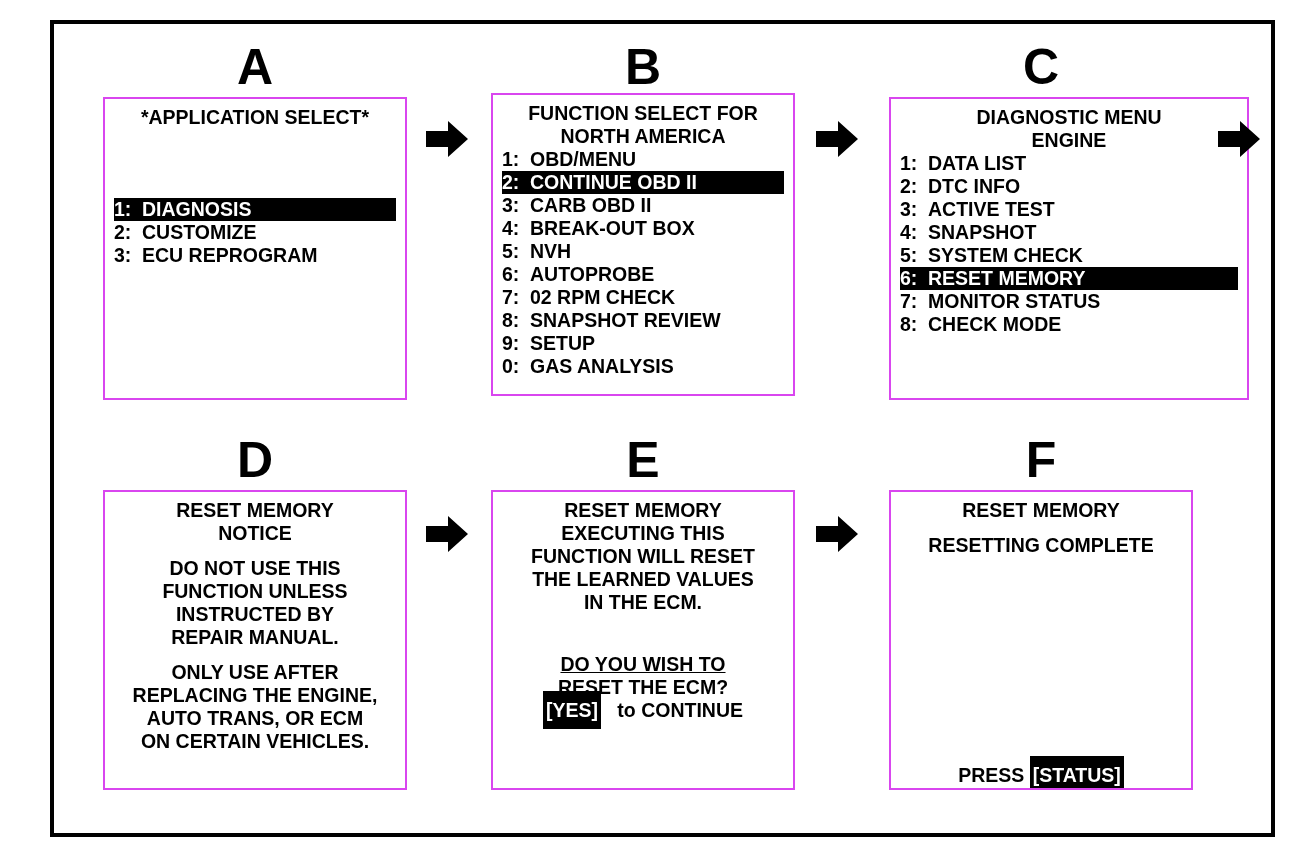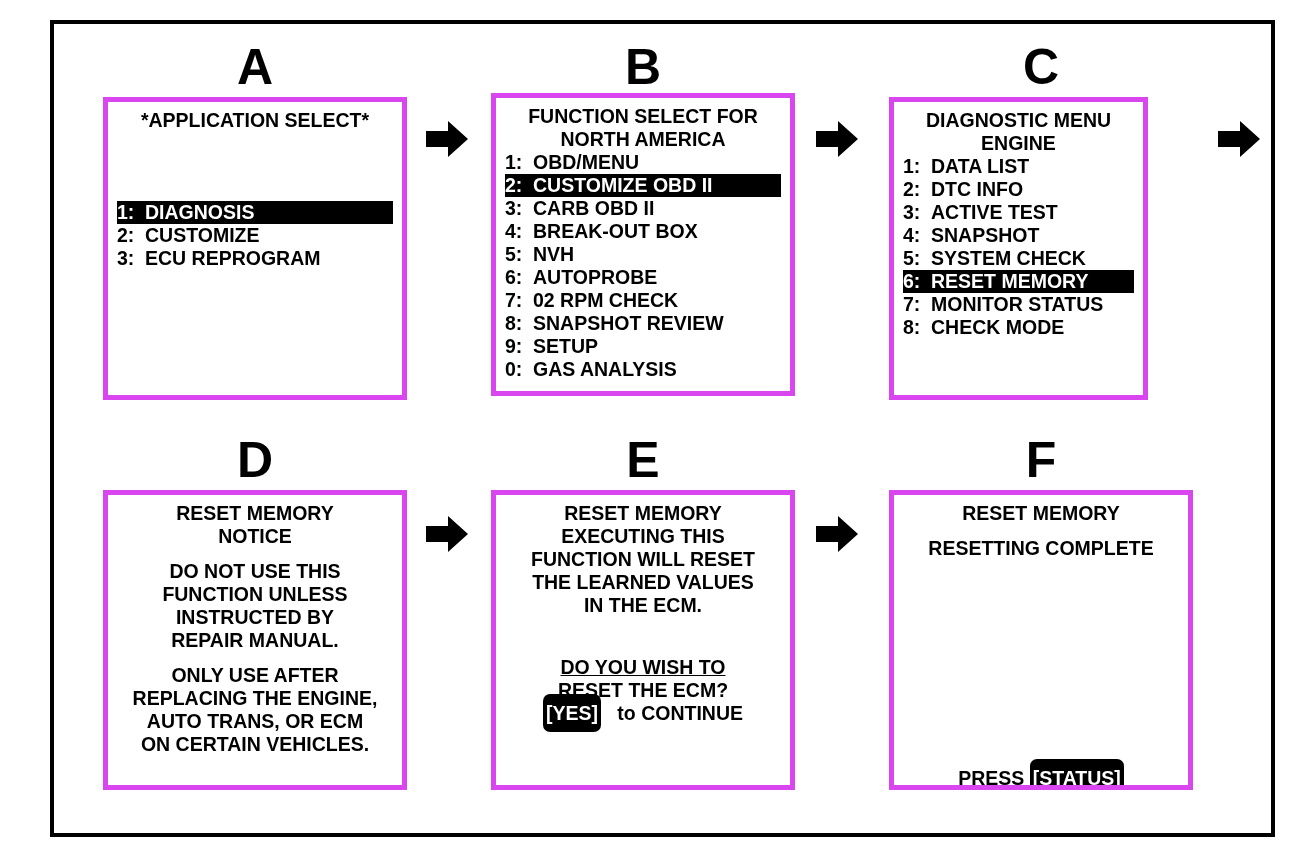--- a/index.html
+++ b/index.html
@@ -53,21 +53,21 @@
     font-size: 50px;
     font-weight: bold;
     line-height: 50px;
     letter-spacing: 0px;
     font-family: "Liberation Sans", sans-serif;
   }
 
   .screen {
     position: absolute;
     box-sizing: border-box;
-    border: 5px solid #d946ef;
+    border: 2px solid #d946ef;
     background: #ffffff;
     overflow: hidden;
   }
 
   .screen-inner {
     position: relative;
     width: 100%;
     height: 100%;
     padding: 7px 9px 0 9px;
     box-sizing: border-box;
@@ -113,35 +113,34 @@
   }
   .menu-row.selected .lbl::after {
     content: "";
   }
 
   
   .hl {
     background: #000000;
     color: #ffffff;
     padding: 8px 3px;
-    border-radius: 7px;
   }
 
   
   .arrow {
     position: absolute;
     width: 46px;
     height: 46px;
   }
   .arrow svg { display: block; width: 100%; height: 100%; }
 
   
   .screen-a { left: 103px; top: 97px; width: 304px; height: 303px; }
   .screen-b { left: 491px; top: 93px; width: 304px; height: 303px; }
-  .screen-c { left: 889px; top: 97px; width: 259px; height: 303px; }
+  .screen-c { left: 889px; top: 97px; width: 360px; height: 303px; }
   .screen-d { left: 103px; top: 490px; width: 304px; height: 300px; }
   .screen-e { left: 491px; top: 490px; width: 304px; height: 300px; }
   .screen-f { left: 889px; top: 490px; width: 304px; height: 300px; }
 
   .letter-a { left: 103px; top: 42px; width: 304px; }
   .letter-b { left: 491px; top: 42px; width: 304px; }
   .letter-c { left: 889px; top: 42px; width: 304px; }
   .letter-d { left: 103px; top: 435px; width: 304px; }
   .letter-e { left: 491px; top: 435px; width: 304px; }
   .letter-f { left: 889px; top: 435px; width: 304px; }
@@ -191,21 +190,21 @@
     <div class="screen screen-b">
       <div class="screen-inner">
         <div class="line center">FUNCTION SELECT FOR</div>
         <div class="line center">NORTH AMERICA</div>
         <div class="menu-row">
           <span class="idx">1:</span>
           <span class="lbl">OBD/MENU</span>
         </div>
         <div class="menu-row selected">
           <span class="idx">2:</span>
-          <span class="lbl">CUSTOMIZE OBD II</span>
+          <span class="lbl">CONTINUE OBD II</span>
         </div>
         <div class="menu-row">
           <span class="idx">3:</span>
           <span class="lbl">CARB OBD II</span>
         </div>
         <div class="menu-row">
           <span class="idx">4:</span>
           <span class="lbl">BREAK-OUT BOX</span>
         </div>
         <div class="menu-row">

